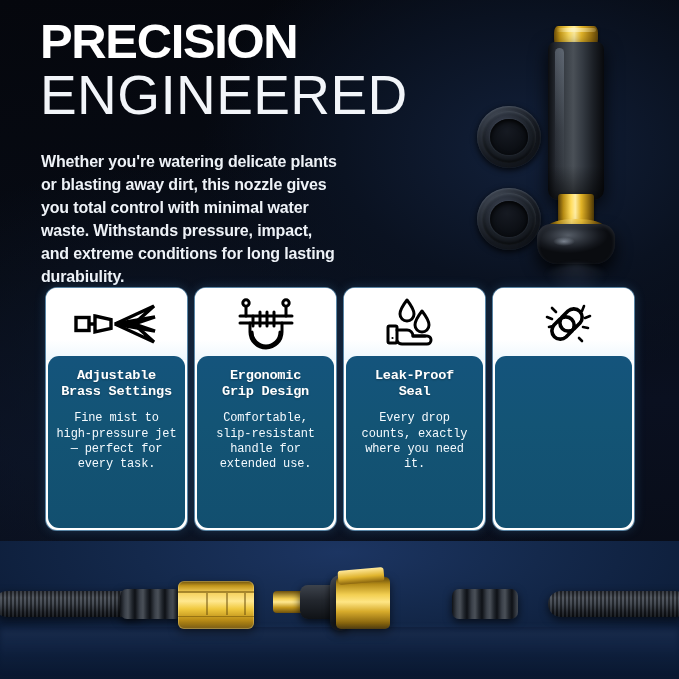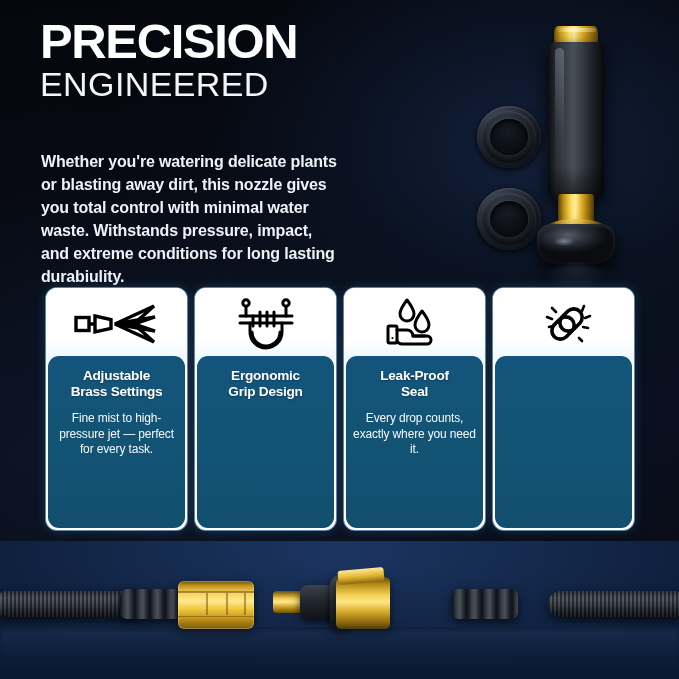--- a/index.html
+++ b/index.html
@@ -23,21 +23,21 @@
 
   
   .headline { position:absolute; left:40px; top:18px; }
   .hl-1 {
     font-size:48px; font-weight:bold; color:#ffffff;
     letter-spacing:-1.3px; line-height:0.98;
     font-stretch:condensed;
     transform:scaleX(1.02); transform-origin:left center;
   }
   .hl-2 {
-    font-size:34px; font-weight:300; color:#f2f5f9;
+    font-size:55px; font-weight:300; color:#f2f5f9;
     letter-spacing:0.4px; line-height:1.02; margin-top:2px;
     transform:scaleX(1.0); transform-origin:left center;
   }
 
   
   .bodycopy {
     position:absolute; left:41px; top:150px; width:300px;
     font-size:16px; font-weight:bold; line-height:1.44;
     color:#eef2f7; letter-spacing:-0.15px;
   }
@@ -117,21 +117,21 @@
     position:absolute; left:10px; top:238px; width:66px; height:30px;
     border-radius:50%;
     background:radial-gradient(ellipse at 50% 0%, rgba(120,140,175,.22), rgba(120,140,175,0) 72%);
     filter:blur(2px);
   }
 
   
   .cards {
     position:absolute; left:46px; top:288px;
     width:588px; height:242px;
-    display:grid; grid-template-columns:repeat(4,1fr); gap:8px;
+    display:grid; grid-template-columns:repeat(4,1fr); gap:8px;font-family:Liberation Mono, monospace;
   }
   .card {
     position:relative; border-radius:11px;
     background:#ffffff;
     box-shadow:0 0 0 1px rgba(150,215,255,.55), 0 0 12px rgba(90,180,255,.22);
     overflow:hidden;
     display:flex; flex-direction:column;
   }
   .card-icon {
     height:72px; flex:0 0 72px;
@@ -319,20 +319,21 @@
             <path d="M14 25 v9 a16 16 0 0 0 32 0 v-9"></path>
             <path d="M16 34 a14 14 0 0 0 28 0"></path>
           </g>
         </svg>
       </div>
       <div class="card-body">
         <div class="card-title">
           <span>Ergonomic</span><br>
           <span>Grip Design</span>
         </div>
+        <div class="card-desc">Comfortable, slip-resistant handle for extended use.</div>
       </div>
     </div>
 
     <div class="card">
       <div class="card-icon">
         <svg width="66" height="54" viewBox="0 0 66 54">
           <g fill="none" stroke="#000" stroke-width="3" stroke-linecap="round" stroke-linejoin="round">
             <path d="M25 3 C25 3 18 12 18 17 a7 7 0 0 0 14 0 C32 12 25 3 25 3 Z"></path>
             <path d="M40 14 C40 14 33 23 33 28 a7 7 0 0 0 14 0 C47 23 40 14 40 14 Z"></path>
             <rect x="6" y="29" width="9" height="17" rx="1.4"></rect>

